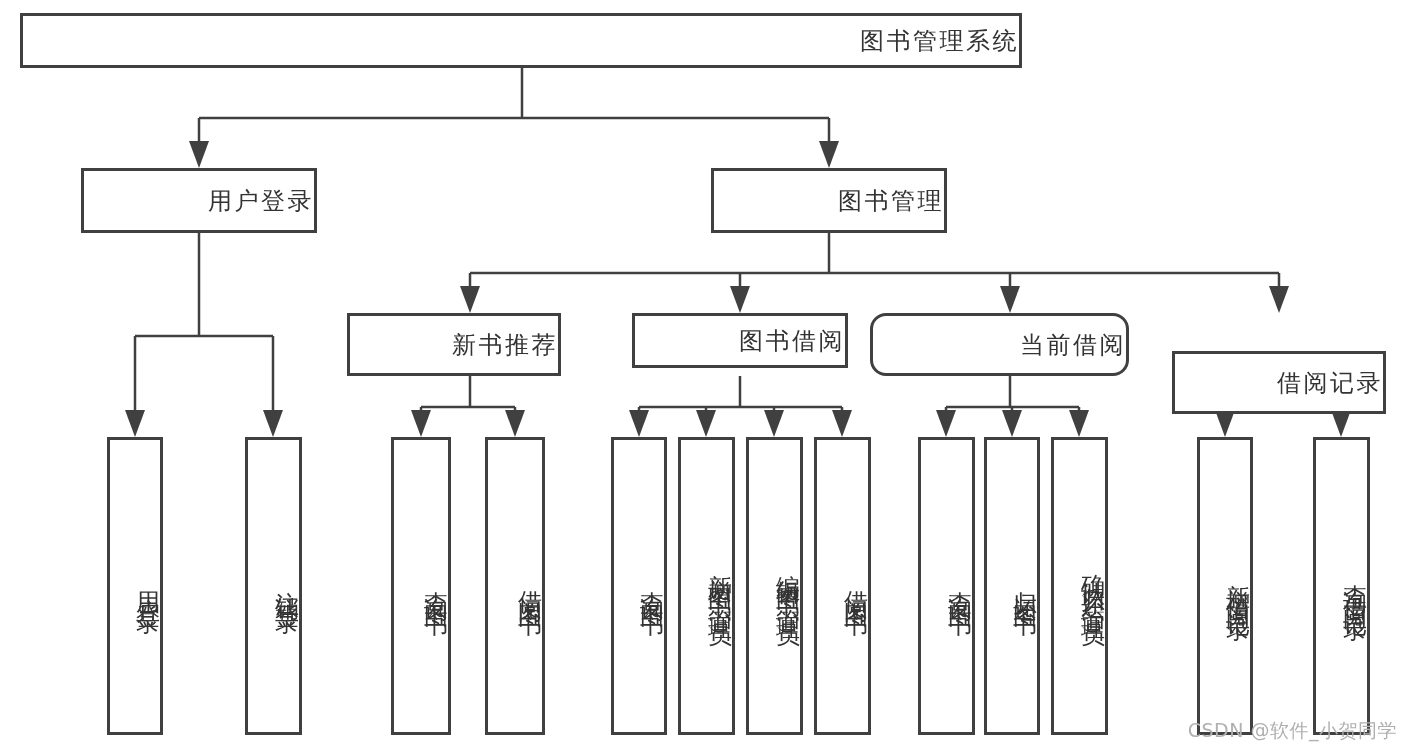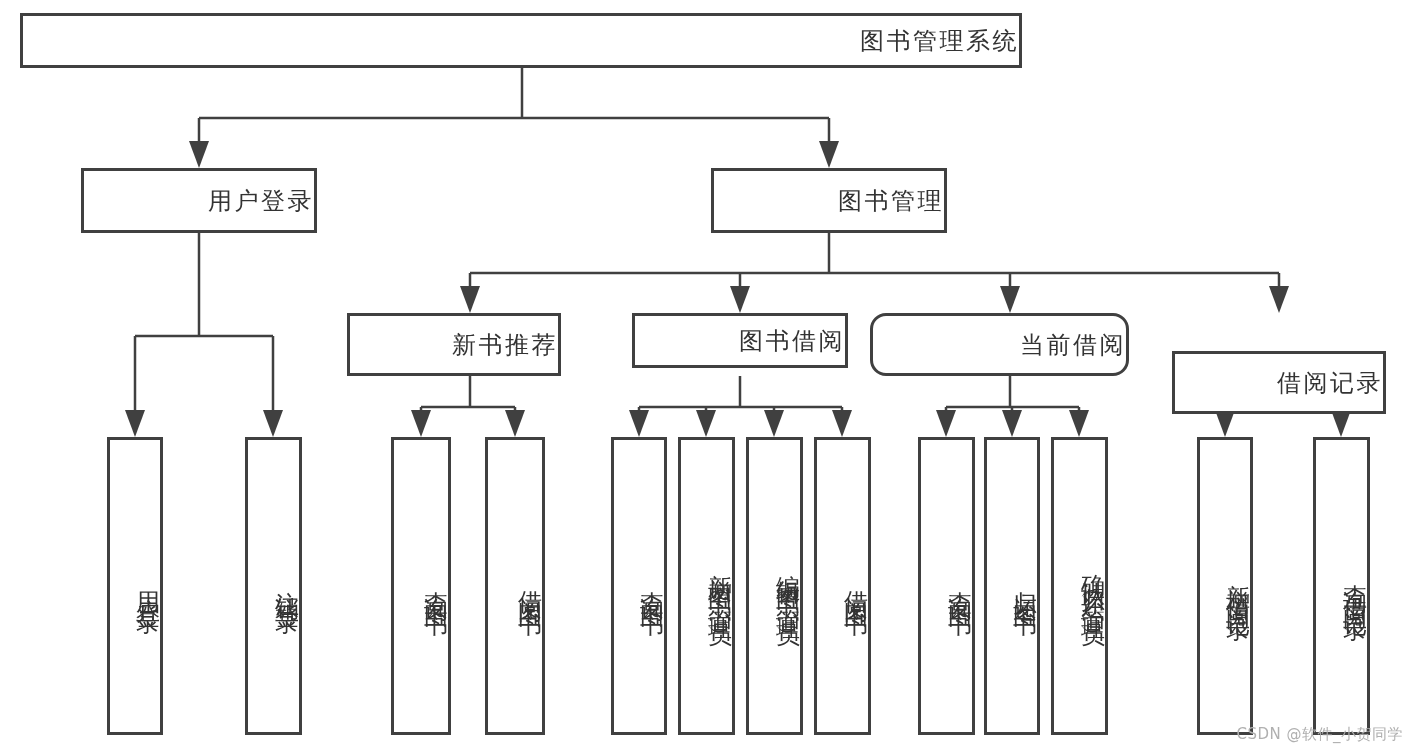--- a/index.html
+++ b/index.html
@@ -22,22 +22,22 @@
     display:flex;align-items:center;justify-content:flex-end;color:var(--text);
   }
   .hnode span{
     font-size:24px;letter-spacing:2.5px;padding-left:2.5px;white-space:nowrap;
   }
   .vnode span{
     writing-mode:vertical-rl;text-orientation:mixed;
     font-size:24px;letter-spacing:7px;line-height:1;white-space:nowrap;
   }
   .watermark{
-    position:absolute;right:2px;bottom:3px;
-    font-size:15px;color:var(--wm);letter-spacing:0.5px;white-space:nowrap;
+    position:absolute;right:8px;bottom:3px;
+    font-size:19px;color:var(--wm);letter-spacing:0.5px;white-space:nowrap;
     z-index:5;
   }
 </style>
 </head>
 <body>
 
 <div class="stage">
 
   <svg class="connectors" viewBox="0 0 1405 747">
     <g>

